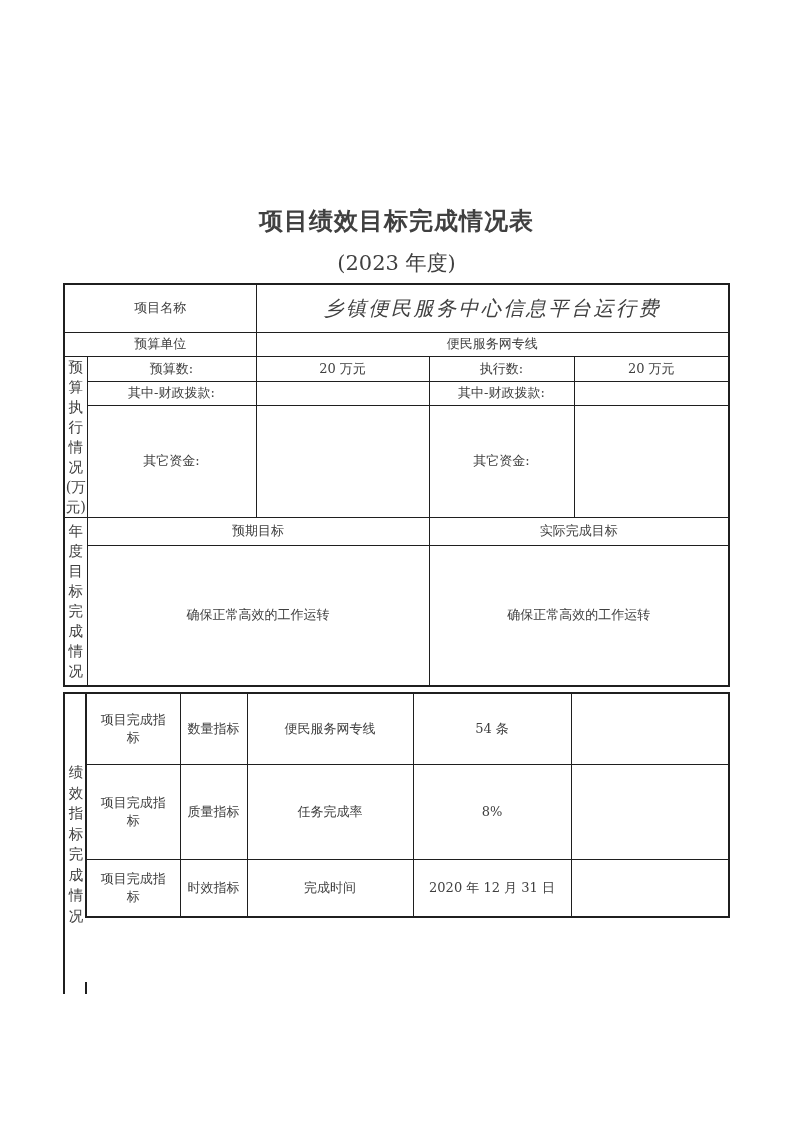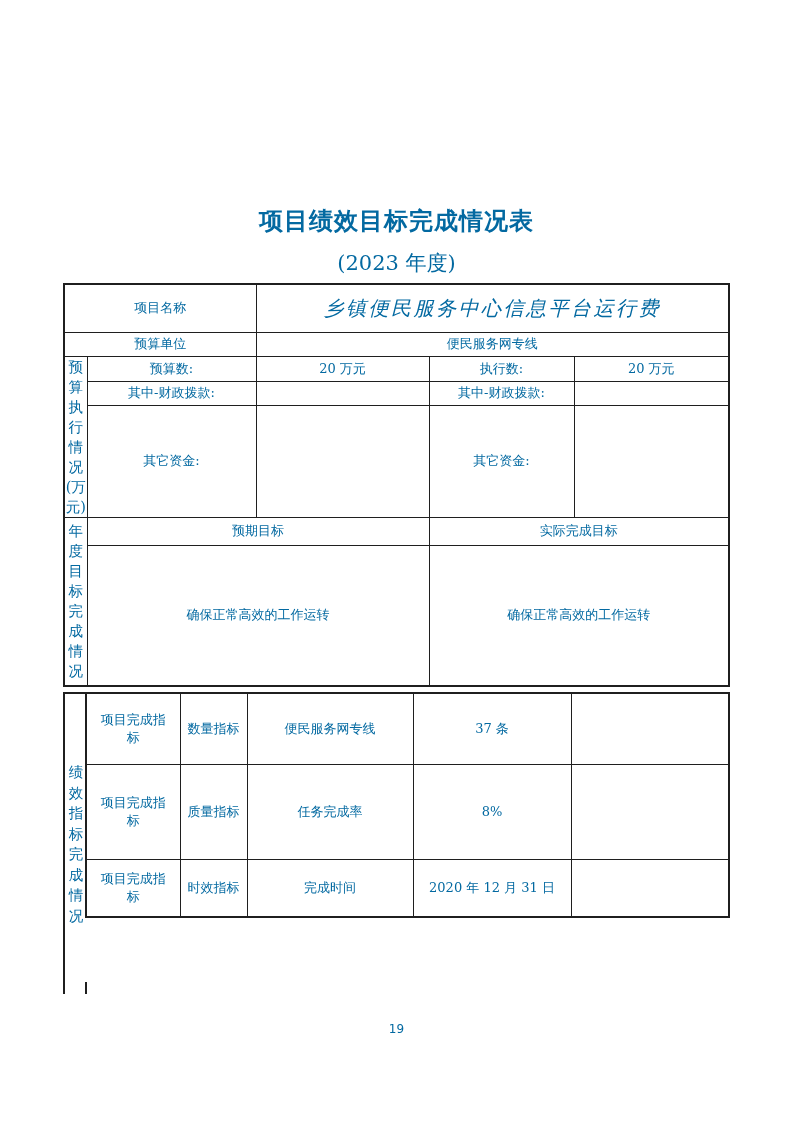--- a/index.html
+++ b/index.html
@@ -1,21 +1,21 @@
 <!DOCTYPE html>
 <html><head>
 <meta charset="utf-8">
 <style>
   html,body{margin:0;padding:0;background:#ffffff;}
   .page{
     position:relative;
     width:793px;height:1122px;
     background:#ffffff;
     font-family:"DejaVu Serif","Liberation Serif",serif;
-    color:#0369a1;
+    color:#404040;
     overflow:hidden;
   }
   .doc-title{
     position:absolute;top:205px;left:0;width:100%;
     text-align:center;font-size:24px;font-weight:bold;letter-spacing:1px;
   }
   .doc-subtitle{
     position:absolute;top:249px;left:0;width:100%;
     text-align:center;font-size:21px;font-weight:normal;
   }
@@ -141,21 +141,21 @@
         <col style="width:166px">
         <col style="width:158px">
         <col style="width:158px">
     </colgroup>
     <tbody>
     <tr style="height:71px">
       <td>项目完成指
 标</td>
       <td>数量指标</td>
       <td>便民服务网专线</td>
-      <td>37 条</td>
+      <td>54 条</td>
       <td></td>
     </tr>
     <tr style="height:95px">
       <td>项目完成指
 标</td>
       <td>质量指标</td>
       <td>任务完成率</td>
       <td>8%</td>
       <td></td>
     </tr>
@@ -163,15 +163,14 @@
       <td>项目完成指
 标</td>
       <td>时效指标</td>
       <td>完成时间</td>
       <td>2020 年 12 月 31 日</td>
       <td></td>
     </tr>
   </tbody>
     </table>
 
-  <div class="page-number">19</div>
 
 </div>
 
 </body></html>

